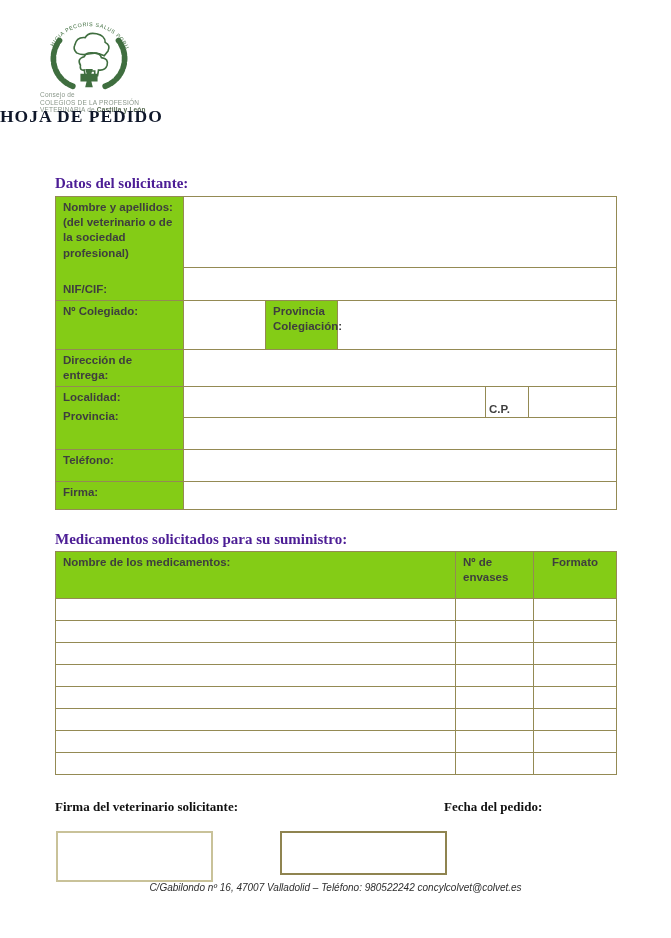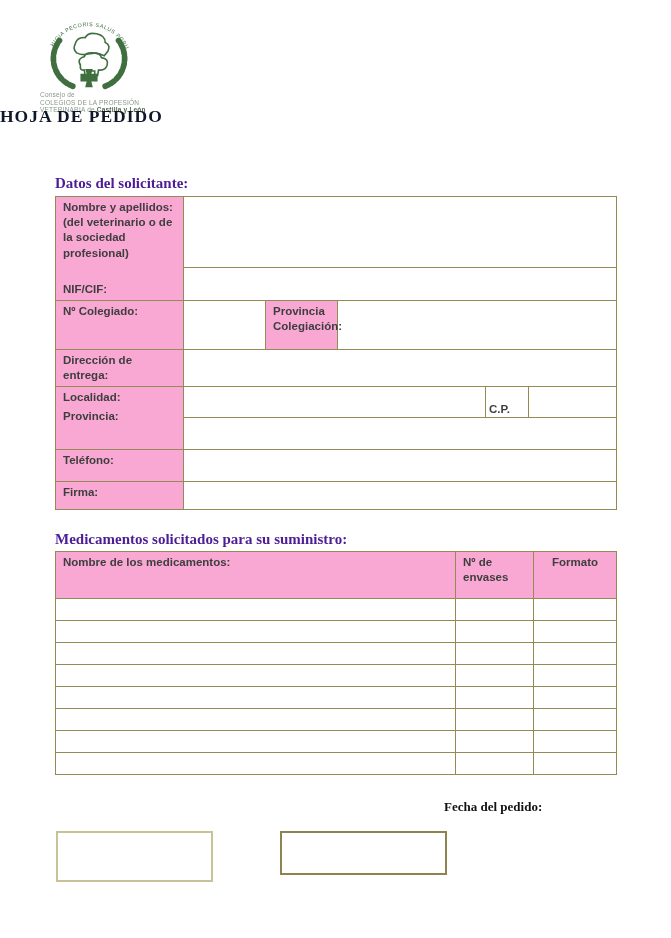--- a/index.html
+++ b/index.html
@@ -31,21 +31,21 @@
   .section-h { position: absolute; left: 55px; font-size: 15px; font-weight: bold; color: #4c1d95; }
   .section-h.s1 { top: 175px; }
   .section-h.s2 { top: 531px; }
 
   
   table { border-collapse: collapse; table-layout: fixed; }
   .form-table { position: absolute; left: 55px; width: 561px; }
   .form-table.t1 { top: 196px; }
   .form-table.t2 { top: 551px; border-radius: 20px; }
   .form-table td { border: 1.5px solid #948a54; vertical-align: top; padding: 3px 7px; }
-  td.lbl { background: #f9a8d4; font-family: "Liberation Sans", sans-serif;
+  td.lbl { background: #84cc16; font-family: "Liberation Sans", sans-serif;
            font-weight: bold; font-size: 11.5px; line-height: 1.32; color: #3e3e3e; }
   td.input { background: #ffffff; }
   td.cp-cell { vertical-align: bottom; padding: 2px 3px;
                font-family: "Liberation Sans", sans-serif; font-weight: bold;
                font-size: 11.5px; color: #3e3e3e; background: #fff; }
   .lbl .spacer-nif { margin-top: 21px; }
   .lbl .spacer-prov { margin-top: 4px; }
   .t2 td.lbl.c-center { text-align: center; }
 
   
@@ -199,18 +199,20 @@
           <td class="input"></td>
         </tr>
         <tr style="height: 22px;">
           <td class="input"></td>
           <td class="input"></td>
           <td class="input"></td>
         </tr>
       </tbody>
   </table>
 
+  <div class="sig-label">Firma del veterinario solicitante:</div>
   <div class="date-label">Fecha del pedido:</div>
   <div class="sig-box"></div>
   <div class="date-box"></div>
 
+  <div class="page-footer">C/Gabilondo nº 16,  47007 Valladolid – Teléfono: 980522242 concylcolvet@colvet.es</div>
 
 </div>
 
 </body></html>

